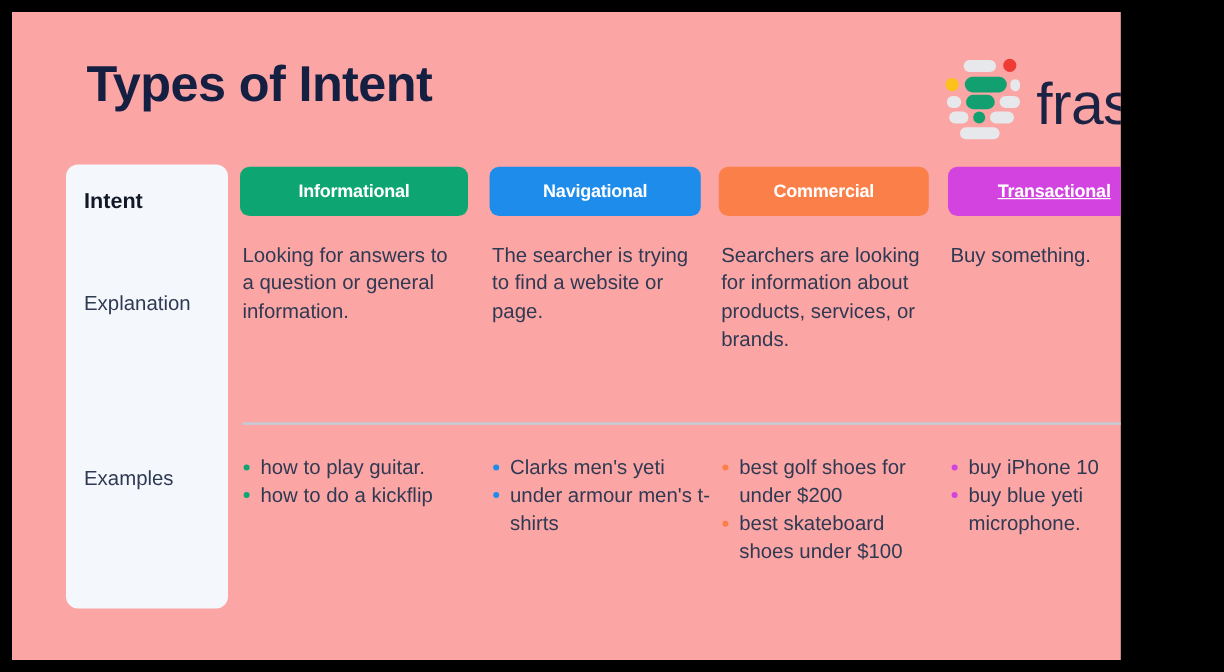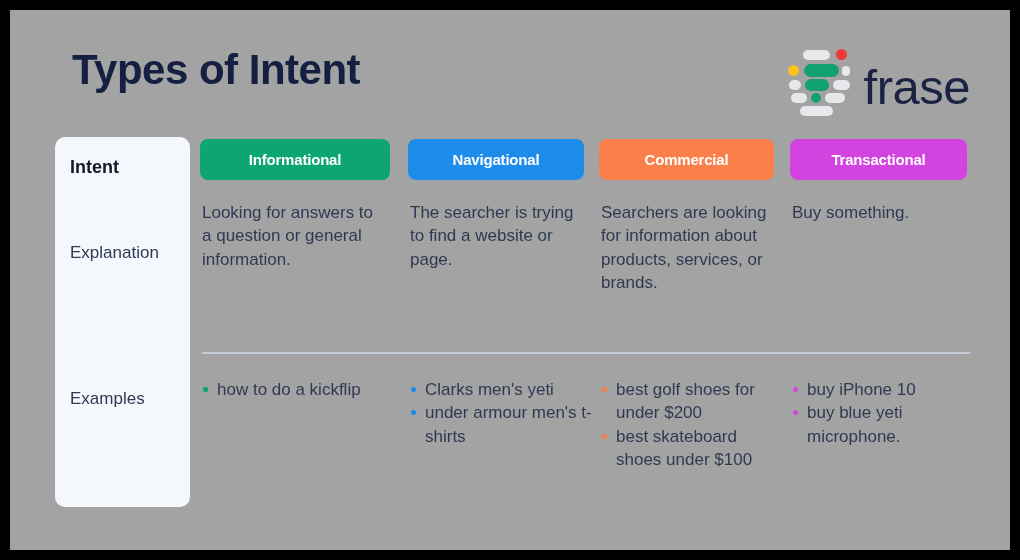--- a/index.html
+++ b/index.html
@@ -9,23 +9,23 @@
     height: 560px;
     background: #000000;
     font-family: "Liberation Sans", sans-serif;
     overflow: hidden;
   }
 
   #page {
     position: absolute;
     left: 10px;
     top: 10px;
-    width: 1000px;
+    width: 924px;
     height: 540px;
-    background: #a3a3a3;
+    background: #fca5a5;
     overflow: hidden;
   }
 
   
   #header {
     position: absolute;
     left: 0; top: 0;
     width: 1000px;
     height: 120px;
   }
@@ -222,21 +222,21 @@
     <div class="row-label" id="label-explanation">Explanation</div>
     <div class="row-label" id="label-intent">Intent</div>
     <div class="row-label" id="label-examples">Examples</div>
 
     <div id="divider"></div>
 
     <div class="col col-0">
       <div class="chip chip-0" style="background: rgb(13, 165, 114);">Informational</div>
       <div class="explanation">Looking for answers to a question or general information.</div>
       <ul class="examples">
-        <li><span class="dot" style="background: rgb(13, 165, 114);"></span></li>
+        <li><span class="dot" style="background: rgb(13, 165, 114);"></span><span>how to play guitar.</span></li>
         <li><span class="dot" style="background: rgb(13, 165, 114);"></span><span>how to do a kickflip</span></li>
       </ul>
     </div>
 
     <div class="col col-1">
       <div class="chip chip-1" style="background: rgb(30, 140, 235);">Navigational</div>
       <div class="explanation">The searcher is trying to find a website or page.</div>
       <ul class="examples">
         <li><span class="dot" style="background: rgb(30, 140, 235);"></span><span>Clarks men's yeti</span></li>
         <li><span class="dot" style="background: rgb(30, 140, 235);"></span><span>under armour men's t-shirts</span></li>
@@ -246,21 +246,21 @@
     <div class="col col-2">
       <div class="chip chip-2" style="background: rgb(251, 127, 72);">Commercial</div>
       <div class="explanation">Searchers are looking for information about products, services, or brands.</div>
       <ul class="examples">
         <li><span class="dot" style="background: rgb(251, 127, 72);"></span><span>best golf shoes for under $200</span></li>
         <li><span class="dot" style="background: rgb(251, 127, 72);"></span><span>best skateboard shoes under $100</span></li>
       </ul>
     </div>
 
     <div class="col col-3">
-      <div class="chip chip-3" style="background: rgb(210, 67, 223);">Transactional</div>
+      <div class="chip chip-3" style="background: rgb(210, 67, 223); text-decoration: underline;">Transactional</div>
       <div class="explanation">Buy something.</div>
       <ul class="examples">
         <li><span class="dot" style="background: rgb(210, 67, 223);"></span><span>buy iPhone 10</span></li>
         <li><span class="dot" style="background: rgb(210, 67, 223);"></span><span>buy blue yeti microphone.</span></li>
       </ul>
     </div>
 
   </div>
 </div>
 

